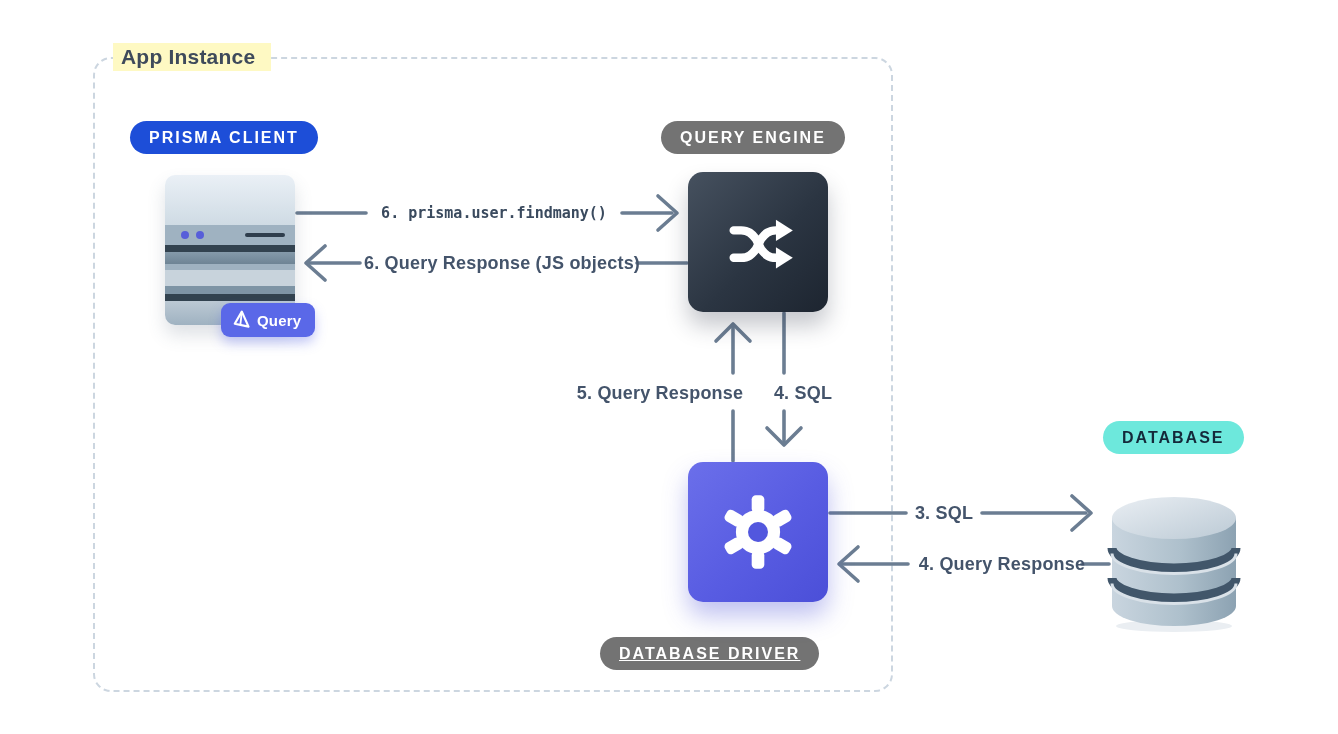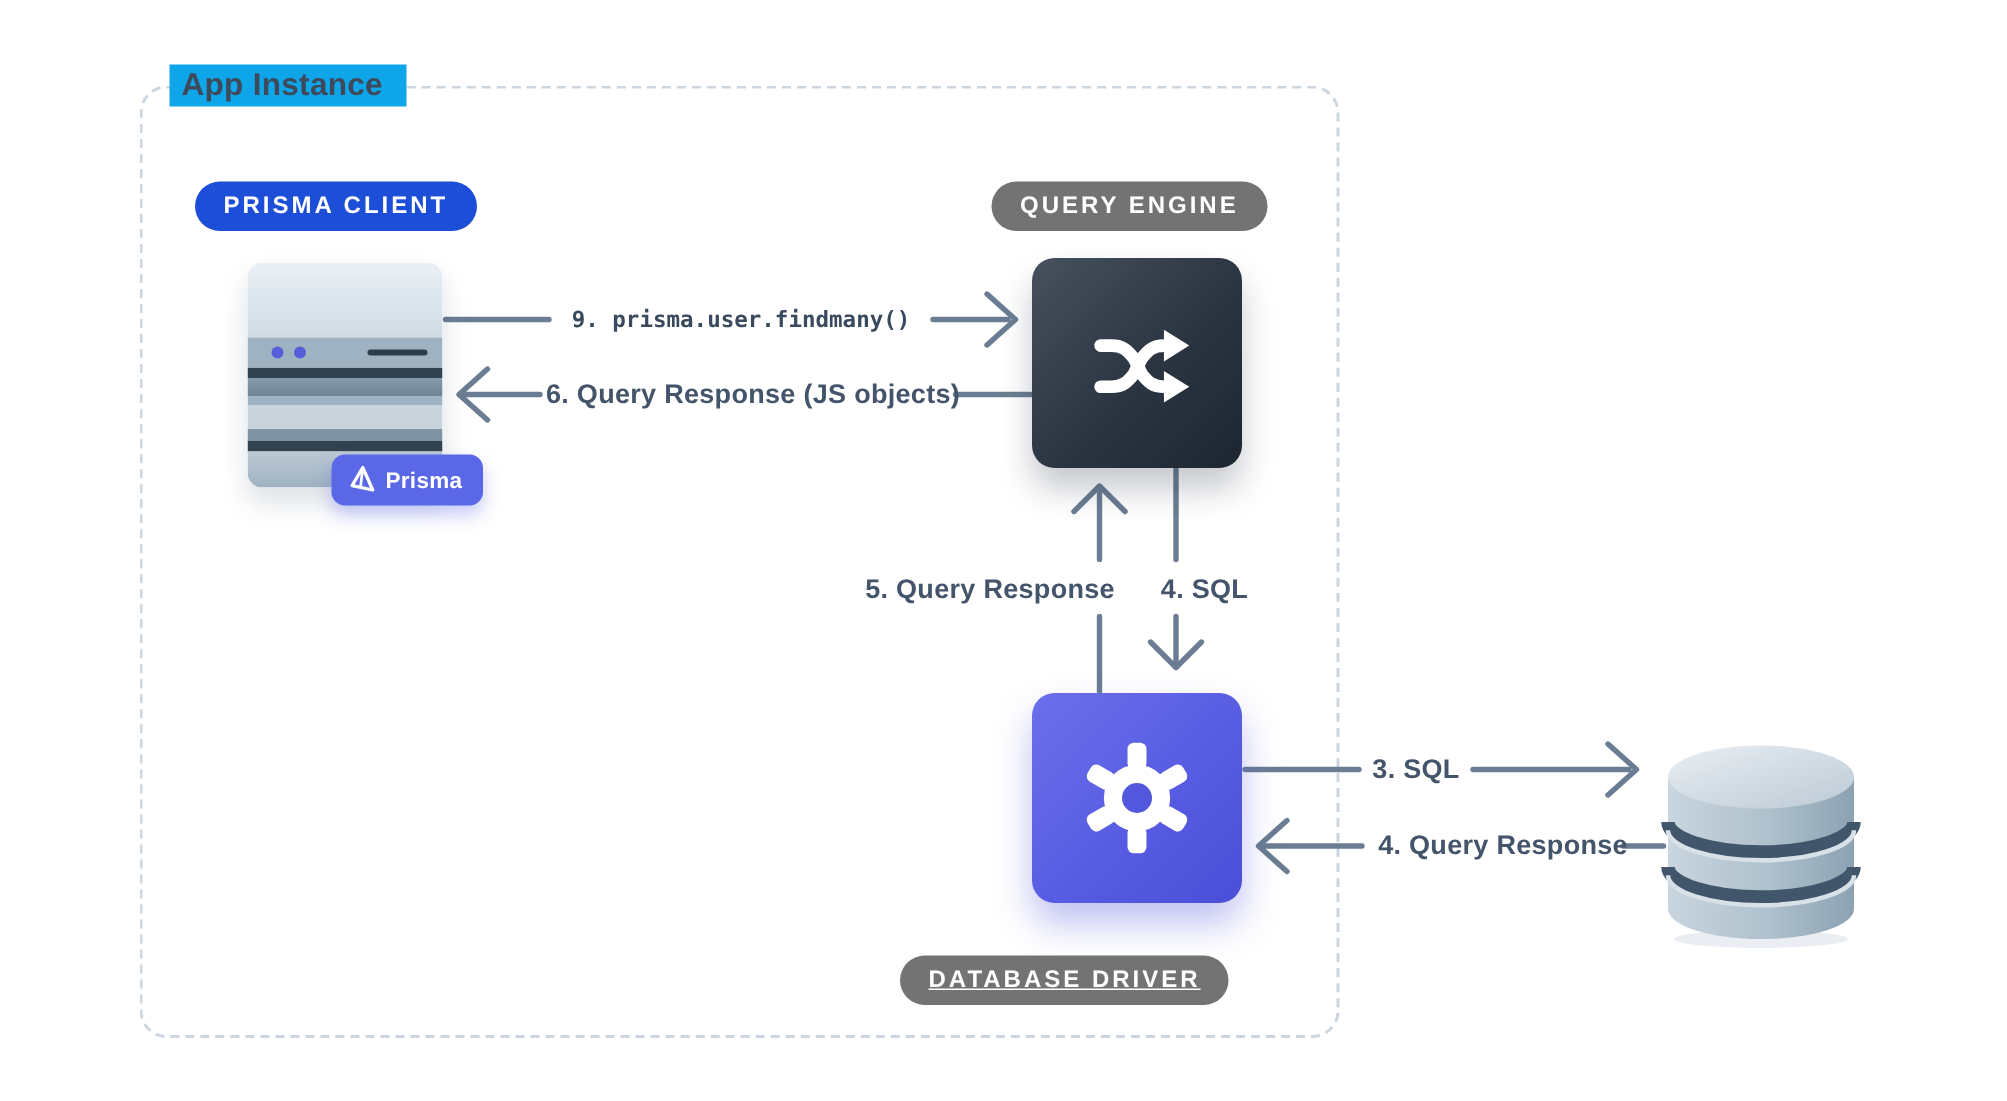--- a/index.html
+++ b/index.html
@@ -7,21 +7,21 @@
     position:relative;width:1338px;height:734px;background:#ffffff;overflow:hidden;
     font-family:"Liberation Sans",sans-serif;
     -webkit-font-smoothing:antialiased;
   }
   
   .app-box{
     position:absolute;left:93px;top:57px;width:796px;height:631px;
     border:2px dashed #CCD6E0;border-radius:18px;
   }
   .app-title{
-    position:absolute;left:18px;top:-16px;background:#0ea5e9;
+    position:absolute;left:18px;top:-16px;background:#fef9c3;
     padding:2px 16px 2px 8px;font-size:21px;font-weight:700;color:#3E4A5B;
     letter-spacing:.2px;white-space:nowrap;text-align:center;
   }
   
   .pill{
     position:absolute;height:33px;border-radius:17px;display:flex;align-items:center;
     padding:0 19px;font-size:16px;font-weight:700;letter-spacing:2px;color:#ffffff;
     white-space:nowrap;
   }
   .pill.indigo{background:#1d4ed8;}
@@ -118,30 +118,31 @@
       <path class="arrow" d="M1072 496 L1091 513 L1072 530"></path>
     </g>
 
     <g>
       <path class="arrow" d="M858 547 L839 564 L858 581"></path>
       <path class="arrow" d="M840 564 H 908"></path>
       <path class="arrow" d="M1082 564 H 1109"></path>
     </g>
   </svg>
 
-  <div class="edge-label mono" style="left:494px;top:213px;">9. prisma.user.findmany()</div>
+  <div class="edge-label mono" style="left:494px;top:213px;">6. prisma.user.findmany()</div>
   <div class="edge-label" style="left:502px;top:263px;">6. Query Response (JS objects)</div>
   <div class="edge-label" style="left:660px;top:393px;">5. Query Response</div>
   <div class="edge-label" style="left:803px;top:393px;">4. SQL</div>
   <div class="edge-label" style="left:944px;top:513px;">3. SQL</div>
   <div class="edge-label" style="left:1002px;top:564px;">4. Query Response</div>
 
   <div class="pill indigo" style="left:130px;top:121px;">PRISMA CLIENT</div>
   <div class="pill slate" style="left:661px;top:121px;">QUERY ENGINE</div>
   <div class="pill slate" style="left:600px;top:637px;text-decoration:underline;">DATABASE DRIVER</div>
+  <div class="pill teal" style="left:1103px;top:421px;">DATABASE</div>
 
   <div class="server">
     <div class="panel"></div>
     <div class="ctrl">
       <div class="dot" style="left:16px;"></div>
       <div class="dot" style="left:31px;"></div>
       <div class="dash-line"></div>
     </div>
     <div class="s1"></div>
       <div class="s2"></div>
@@ -150,21 +151,21 @@
       <div class="s5"></div>
       <div class="s6"></div>
       <div class="s7"></div>
   </div>
 
   <div class="prisma-badge">
     <svg width="20" height="22" viewBox="0 0 24 26">
       <path d="M13 3 L21 21 L4.5 17.5 Z" fill="none" stroke="#ffffff" stroke-width="2.6" stroke-linejoin="round"></path>
       <path d="M13 3 L11.2 18.9" fill="none" stroke="#ffffff" stroke-width="2.2"></path>
     </svg>
-    <span>Prisma</span>
+    <span>Query</span>
   </div>
 
   <div class="sq engine">
     <svg width="76" height="76" viewBox="0 0 72 72">
       <g stroke="#ffffff" stroke-width="8" fill="none" stroke-linecap="round" stroke-linejoin="round">
         <path d="M13 25 H20 C27 25 30 28 34 33 L39 43 C43 48 46 51 53 51 H55"></path>
         <path d="M13 51 H20 C27 51 30 48 34 43 L39 33 C43 28 46 25 53 25 H55"></path>
       </g>
       <polygon points="53,15 69,25 53,35" fill="#ffffff"></polygon>
       <polygon points="53,41 69,51 53,61" fill="#ffffff"></polygon>

